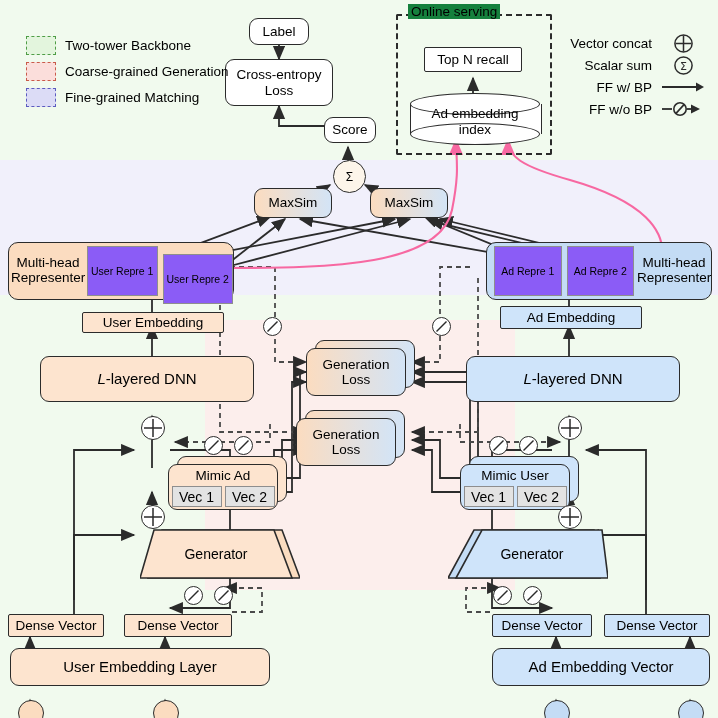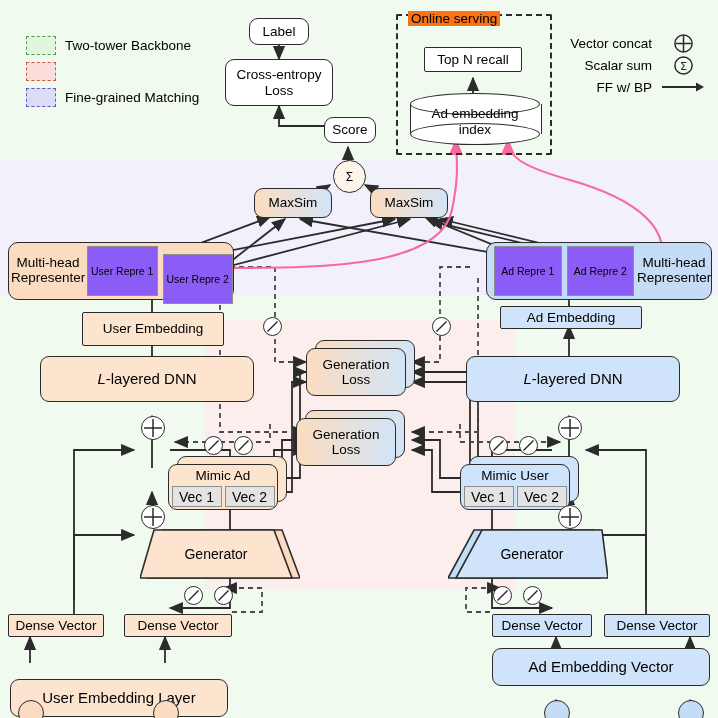--- a/index.html
+++ b/index.html
@@ -185,20 +185,21 @@
     </g>
   </svg>
 
   <div class="legend" style="left:26px;top:36px;">
     <div class="legend-row">
       <div class="swatch sw-green"></div>
       <div class="legend-txt">Two-tower Backbone</div>
     </div>
     <div class="legend-row">
       <div class="swatch sw-pink"></div>
+      <div class="legend-txt">Coarse-grained Generation</div>
     </div>
     <div class="legend-row">
       <div class="swatch sw-blue"></div>
       <div class="legend-txt">Fine-grained Matching</div>
     </div>
   </div>
 
   <div class="legend2" style="right:12px;top:32px;">
     <div class="l2row">
       <span class="l2txt">Vector concat</span>
@@ -220,35 +221,47 @@
     </div>
     <div class="l2row">
       <span class="l2txt">FF w/ BP</span>
       <span class="l2ico">
         <svg width="46" height="14" viewBox="0 0 46 14">
             <path d="M2,7 L38,7" stroke="#2b2b2b" stroke-width="1.8"></path>
             <path d="M36,2.6 L44,7 L36,11.4 z" fill="#2b2b2b"></path>
           </svg>
       </span>
     </div>
+    <div class="l2row">
+      <span class="l2txt">FF w/o BP</span>
+      <span class="l2ico">
+        <svg width="46" height="16" viewBox="0 0 46 16">
+            <path d="M2,8 L12,8" stroke="#2b2b2b" stroke-width="1.8"></path>
+            <circle cx="20" cy="8" r="6.2" fill="none" stroke="#2b2b2b" stroke-width="1.6"></circle>
+            <path d="M16,12.4 L24,3.6" stroke="#2b2b2b" stroke-width="1.6"></path>
+            <path d="M27,8 L32,8" stroke="#2b2b2b" stroke-width="1.8"></path>
+            <path d="M31,3.4 L40,8 L31,12.6 z" fill="#2b2b2b"></path>
+          </svg>
+      </span>
+    </div>
   </div>
 
   <div class="node rr white lbl-md" style="left:249px;top:18px;width:60px;height:27px;">Label</div>
 
   <div class="node rr white" style="left:225px;top:59px;width:108px;height:47px;flex-direction:column;">
     <span class="lbl-md">Cross-entropy</span>
     <span class="lbl-md">Loss</span>
   </div>
 
   <div class="node rr white lbl-md" style="left:324px;top:117px;width:52px;height:26px;">Score</div>
 
   <div class="circ" style="left:333px;top:160px;width:31px;height:31px;background:#fdf5ea;">Σ</div>
 
   <div class="dashbox" style="left:396px;top:14px;width:152px;height:137px;"></div>
-  <div class="dashbox-title" style="left:408px;top:11px;background:#f97316;padding:0 3px;">Online serving</div>
+  <div class="dashbox-title" style="left:408px;top:4px;background:#15803d;padding:0 3px;">Online serving</div>
 
   <div class="node sq white lbl-md" style="left:424px;top:47px;width:98px;height:25px;">Top N recall</div>
 
   <div class="cyl" style="left:410px;top:93px;width:130px;height:52px;">
     <div class="body"></div>
     <div class="bot"></div>
     <div class="top"></div>
     <div class="txt">
       <div>
         <div>Ad embedding</div>
@@ -274,21 +287,21 @@
 
   <div class="mhr blue" style="left:486px;top:242px;width:224px;height:56px;">
     <div class="repbox" style="margin-left:7px;">Ad Repre 1</div>
     <div class="repbox" style="margin-left:5px;">Ad Repre 2</div>
     <div class="mhr-title" style="width:74px;margin-left:3px;">
       <div>Multi-head</div>
       <div>Representer</div>
     </div>
   </div>
 
-  <div class="node sq orange-l lbl-md" style="left:82px;top:312px;width:142px;height:34px;">User Embedding</div>
+  <div class="node sq orange-l lbl-md" style="left:82px;top:312px;width:142px;height:21px;">User Embedding</div>
   <div class="node sq blue-l lbl-md" style="left:500px;top:306px;width:142px;height:23px;">Ad Embedding</div>
 
   <div class="node rr orange-l lbl-lg" style="left:40px;top:356px;width:214px;height:46px;">
     <span><i>L</i><span>-layered DNN</span></span>
   </div>
   <div class="node rr blue-l lbl-lg" style="left:466px;top:356px;width:214px;height:46px;">
     <span><i>L</i><span>-layered DNN</span></span>
   </div>
 
   <div class="stackbox" style="left:306px;top:348px;width:100px;height:48px;">
@@ -344,21 +357,21 @@
       <path d="M34,2 L154,2 L160,50 L8,50 z" fill="#cfe4fa" stroke="#2b2b2b" stroke-width="1.6"></path>
     </svg>
     <div class="lab" style="left:8px;width:152px;height:52px;">Generator</div>
   </div>
 
   <div class="node sq orange-l lbl-md" style="left:8px;top:614px;width:96px;height:23px;">Dense Vector</div>
   <div class="node sq orange-l lbl-md" style="left:124px;top:614px;width:108px;height:23px;">Dense Vector</div>
   <div class="node sq blue-l lbl-md" style="left:492px;top:614px;width:100px;height:23px;">Dense Vector</div>
   <div class="node sq blue-l lbl-md" style="left:604px;top:614px;width:106px;height:23px;">Dense Vector</div>
 
-  <div class="node rr orange-l lbl-lg" style="left:10px;top:648px;width:218px;height:38px;margin-top:31px;">User Embedding Layer</div>
+  <div class="node rr orange-l lbl-lg" style="left:10px;top:648px;width:260px;height:38px;">User Embedding Layer</div>
   <div class="node rr blue-l lbl-lg" style="left:492px;top:648px;width:218px;height:38px;">Ad Embedding Vector</div>
 
   <div class="circ dot-o" style="left:18px;top:700px;width:24px;height:24px;"></div>
   <div class="circ dot-o" style="left:153px;top:700px;width:24px;height:24px;"></div>
   <div class="circ dot-b" style="left:544px;top:700px;width:24px;height:24px;"></div>
   <div class="circ dot-b" style="left:678px;top:700px;width:24px;height:24px;"></div>
 
   <div class="circ" style="left:141px;top:416px;width:22px;height:22px;">
     <svg width="22" height="22" viewBox="0 0 22 22">
         <path d="M11,2 L11,20 M2,11 L20,11" stroke="#2b2b2b" stroke-width="1.5"></path>

